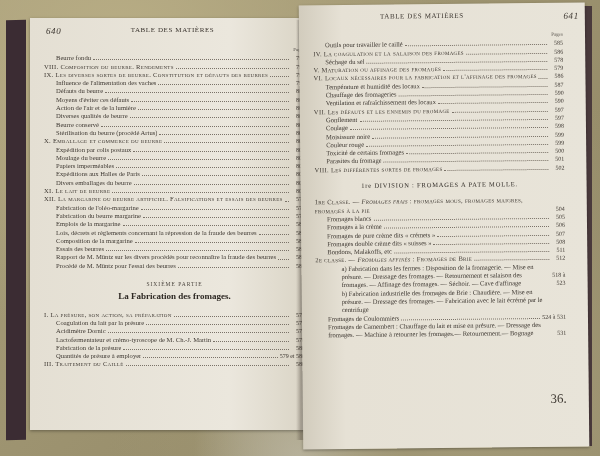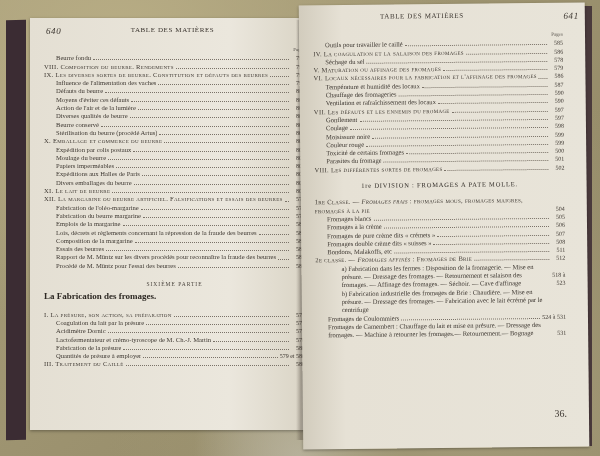--- a/index.html
+++ b/index.html
@@ -28,24 +28,24 @@
   .row{display:flex;align-items:baseline;white-space:nowrap;}
   .row .t{overflow:hidden;}
   .row .dots{flex:1;overflow:hidden;border-bottom:1px dotted #7a7268;margin:0 2px 2px 2px;}
   .row .p{min-width:14px;text-align:right;font-size:6px;}
   .i0{padding-left:0;}
   .i1{padding-left:12px;}
   .i2{padding-left:26px;}
   .sc{font-variant:small-caps;letter-spacing:.3px;}
   .wrap{white-space:normal;}
   .center-h{text-align:center;font-size:5.5px;letter-spacing:1px;margin:10px 0 4px 0;color:#4a443e;}
-  .big-h{font-size:9px;font-weight:bold;margin:0 0 10px 0;color:#2d2823;}
+  .big-h{text-align:center;font-size:9px;font-weight:bold;margin:0 0 10px 0;color:#2d2823;}
   .div-h{text-align:center;font-size:6.5px;letter-spacing:.8px;margin:8px 0 8px 0;color:#2d2823;}
   .em{font-style:italic;}
-  .foot{position:absolute;right:22px;bottom:28px;font-size:10px;color:#3e3832;}
+  .foot{position:absolute;right:22px;bottom:40px;font-size:13px;color:#3e3832;}
 </style>
 </head>
 <body>
 
 <div class="bg"></div>
 <div class="cover-left"></div>
 <div class="cover-right"></div>
 
 <div class="page page-left">
   <div class="hdr">

